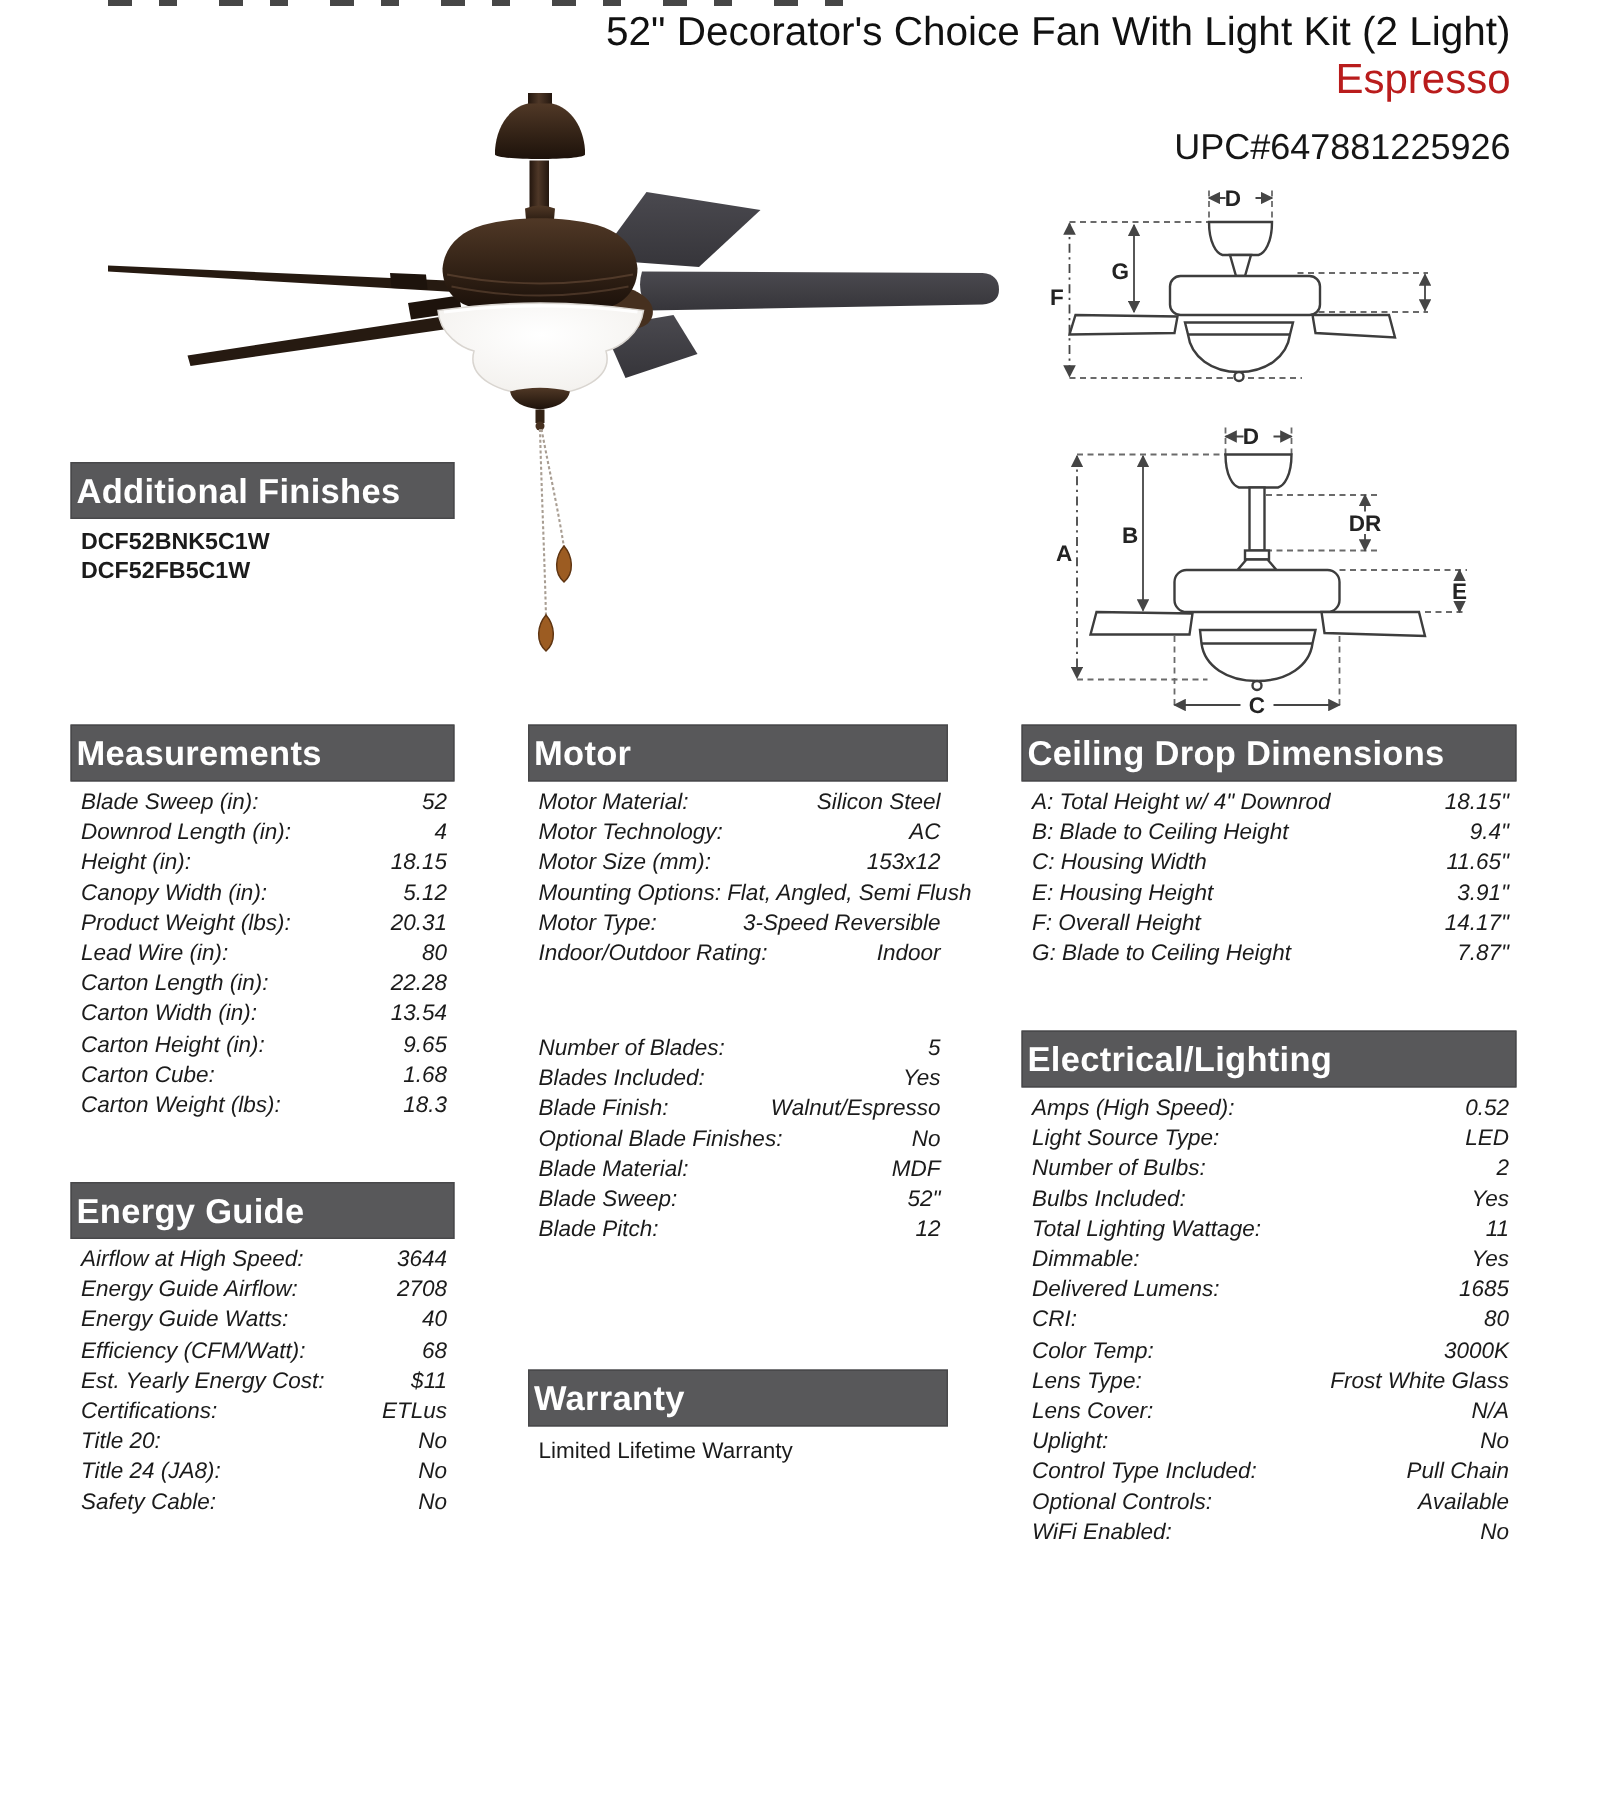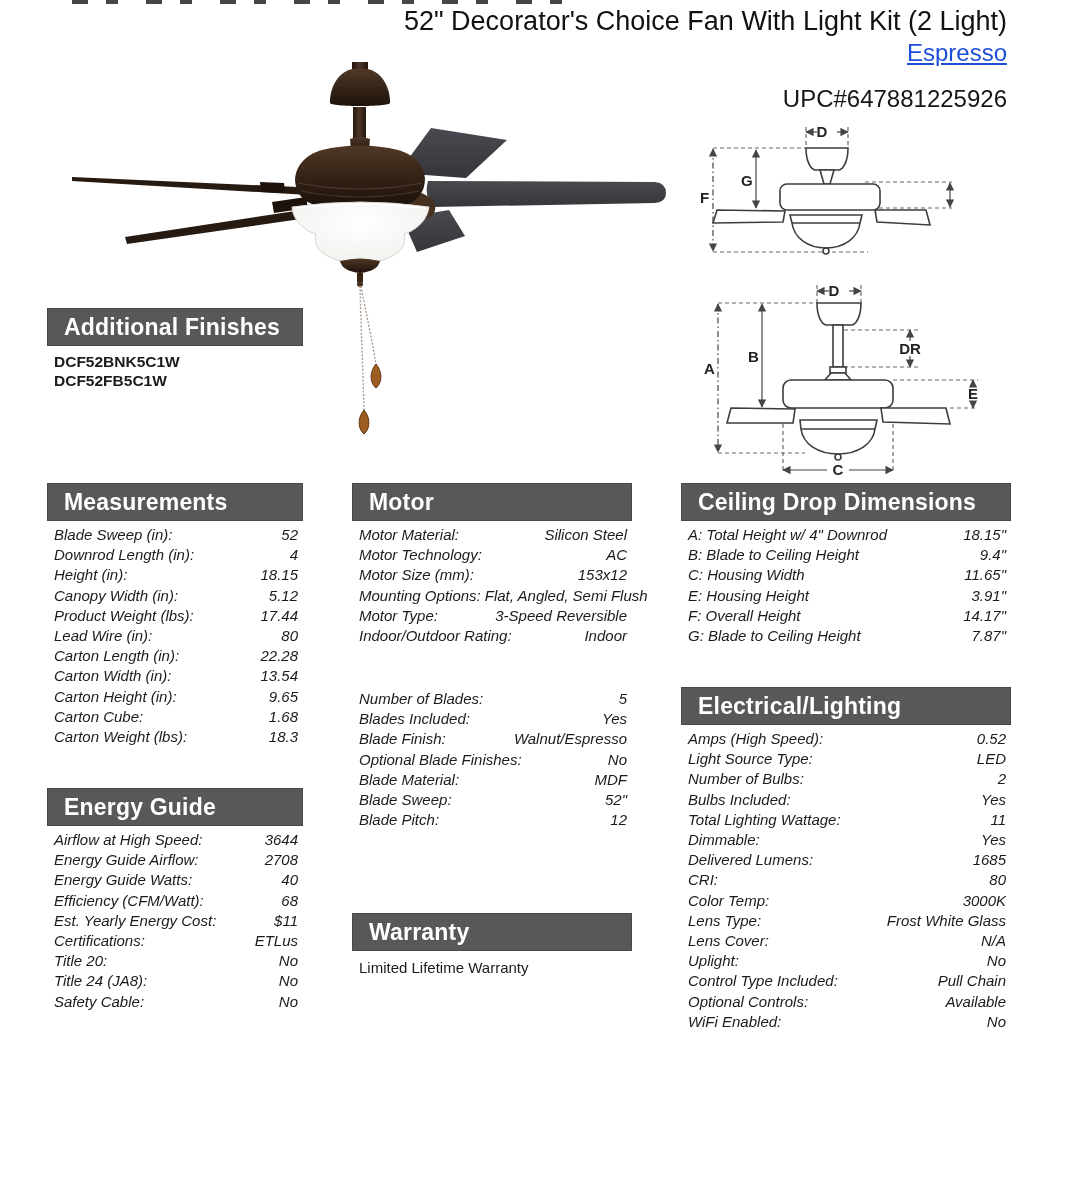--- a/index.html
+++ b/index.html
@@ -7,27 +7,27 @@
   body { font-family:"Liberation Sans", sans-serif; color:#1b1b1b; }
   .page { position:relative; width:1080px; height:1197px; background:#fff; overflow:hidden; }
 
   
   .top-artifact { position:absolute; left:72px; top:0; width:496px; height:4px; opacity:.85;
     background:repeating-linear-gradient(90deg,#262626 0 16px,transparent 16px 34px,#262626 34px 46px,transparent 46px 74px); }
 
   
   .doc-header { position:absolute; top:5px; right:73px; text-align:right; }
   .doc-title { font-size:27px; line-height:33px; color:#111; font-weight:400; }
-  .doc-finish { font-size:24px; line-height:24px; margin-top:3px; color:#1d4ed8;text-decoration:underline; }
+  .doc-finish { font-size:28px; line-height:24px; margin-top:3px; color:#b91c1c; }
   .doc-upc { font-size:24px; line-height:22px; margin-top:23px; color:#161616; }
 
   
   .spec { position:absolute; }
   .sec-header { background:#58585a; border:1px solid #48484a; color:#fff; font-weight:bold;
-    font-size:23px; height:38px; line-height:36px; padding-left:16px; letter-spacing:.2px; }
+    font-size:23px; height:38px; line-height:36px; padding-left:3px; letter-spacing:.2px; }
   .rows { margin-top:4px; }
   .row { display:flex; justify-content:space-between; gap:4px; font-size:15px; line-height:20.2px; padding:0 5px 0 7px; white-space:nowrap;font-style:italic; }
   .row .val { text-align:right; }
   .finish-codes { margin-top:6px; padding-left:7px; }
   .finish-codes .code { font-weight:bold; font-size:15.5px; line-height:19px; }
   .warranty-text { margin-top:8px; padding-left:7px; font-size:15px; }
 
   svg text { font-family:"Liberation Sans", sans-serif; font-size:15px; font-weight:bold; fill:#232323; }
   .fan-svg, .dia-svg { position:absolute; }
 </style>
@@ -207,21 +207,21 @@
         <div class="row">
         <span class="lbl">Height (in):</span>
         <span class="val">18.15</span>
       </div>
         <div class="row">
         <span class="lbl">Canopy Width (in):</span>
         <span class="val">5.12</span>
       </div>
         <div class="row">
         <span class="lbl">Product Weight (lbs):</span>
-        <span class="val">17.44</span>
+        <span class="val">20.31</span>
       </div>
         <div class="row">
         <span class="lbl">Lead Wire (in):</span>
         <span class="val">80</span>
       </div>
         <div class="row">
         <span class="lbl">Carton Length (in):</span>
         <span class="val">22.28</span>
       </div>
         <div class="row">

